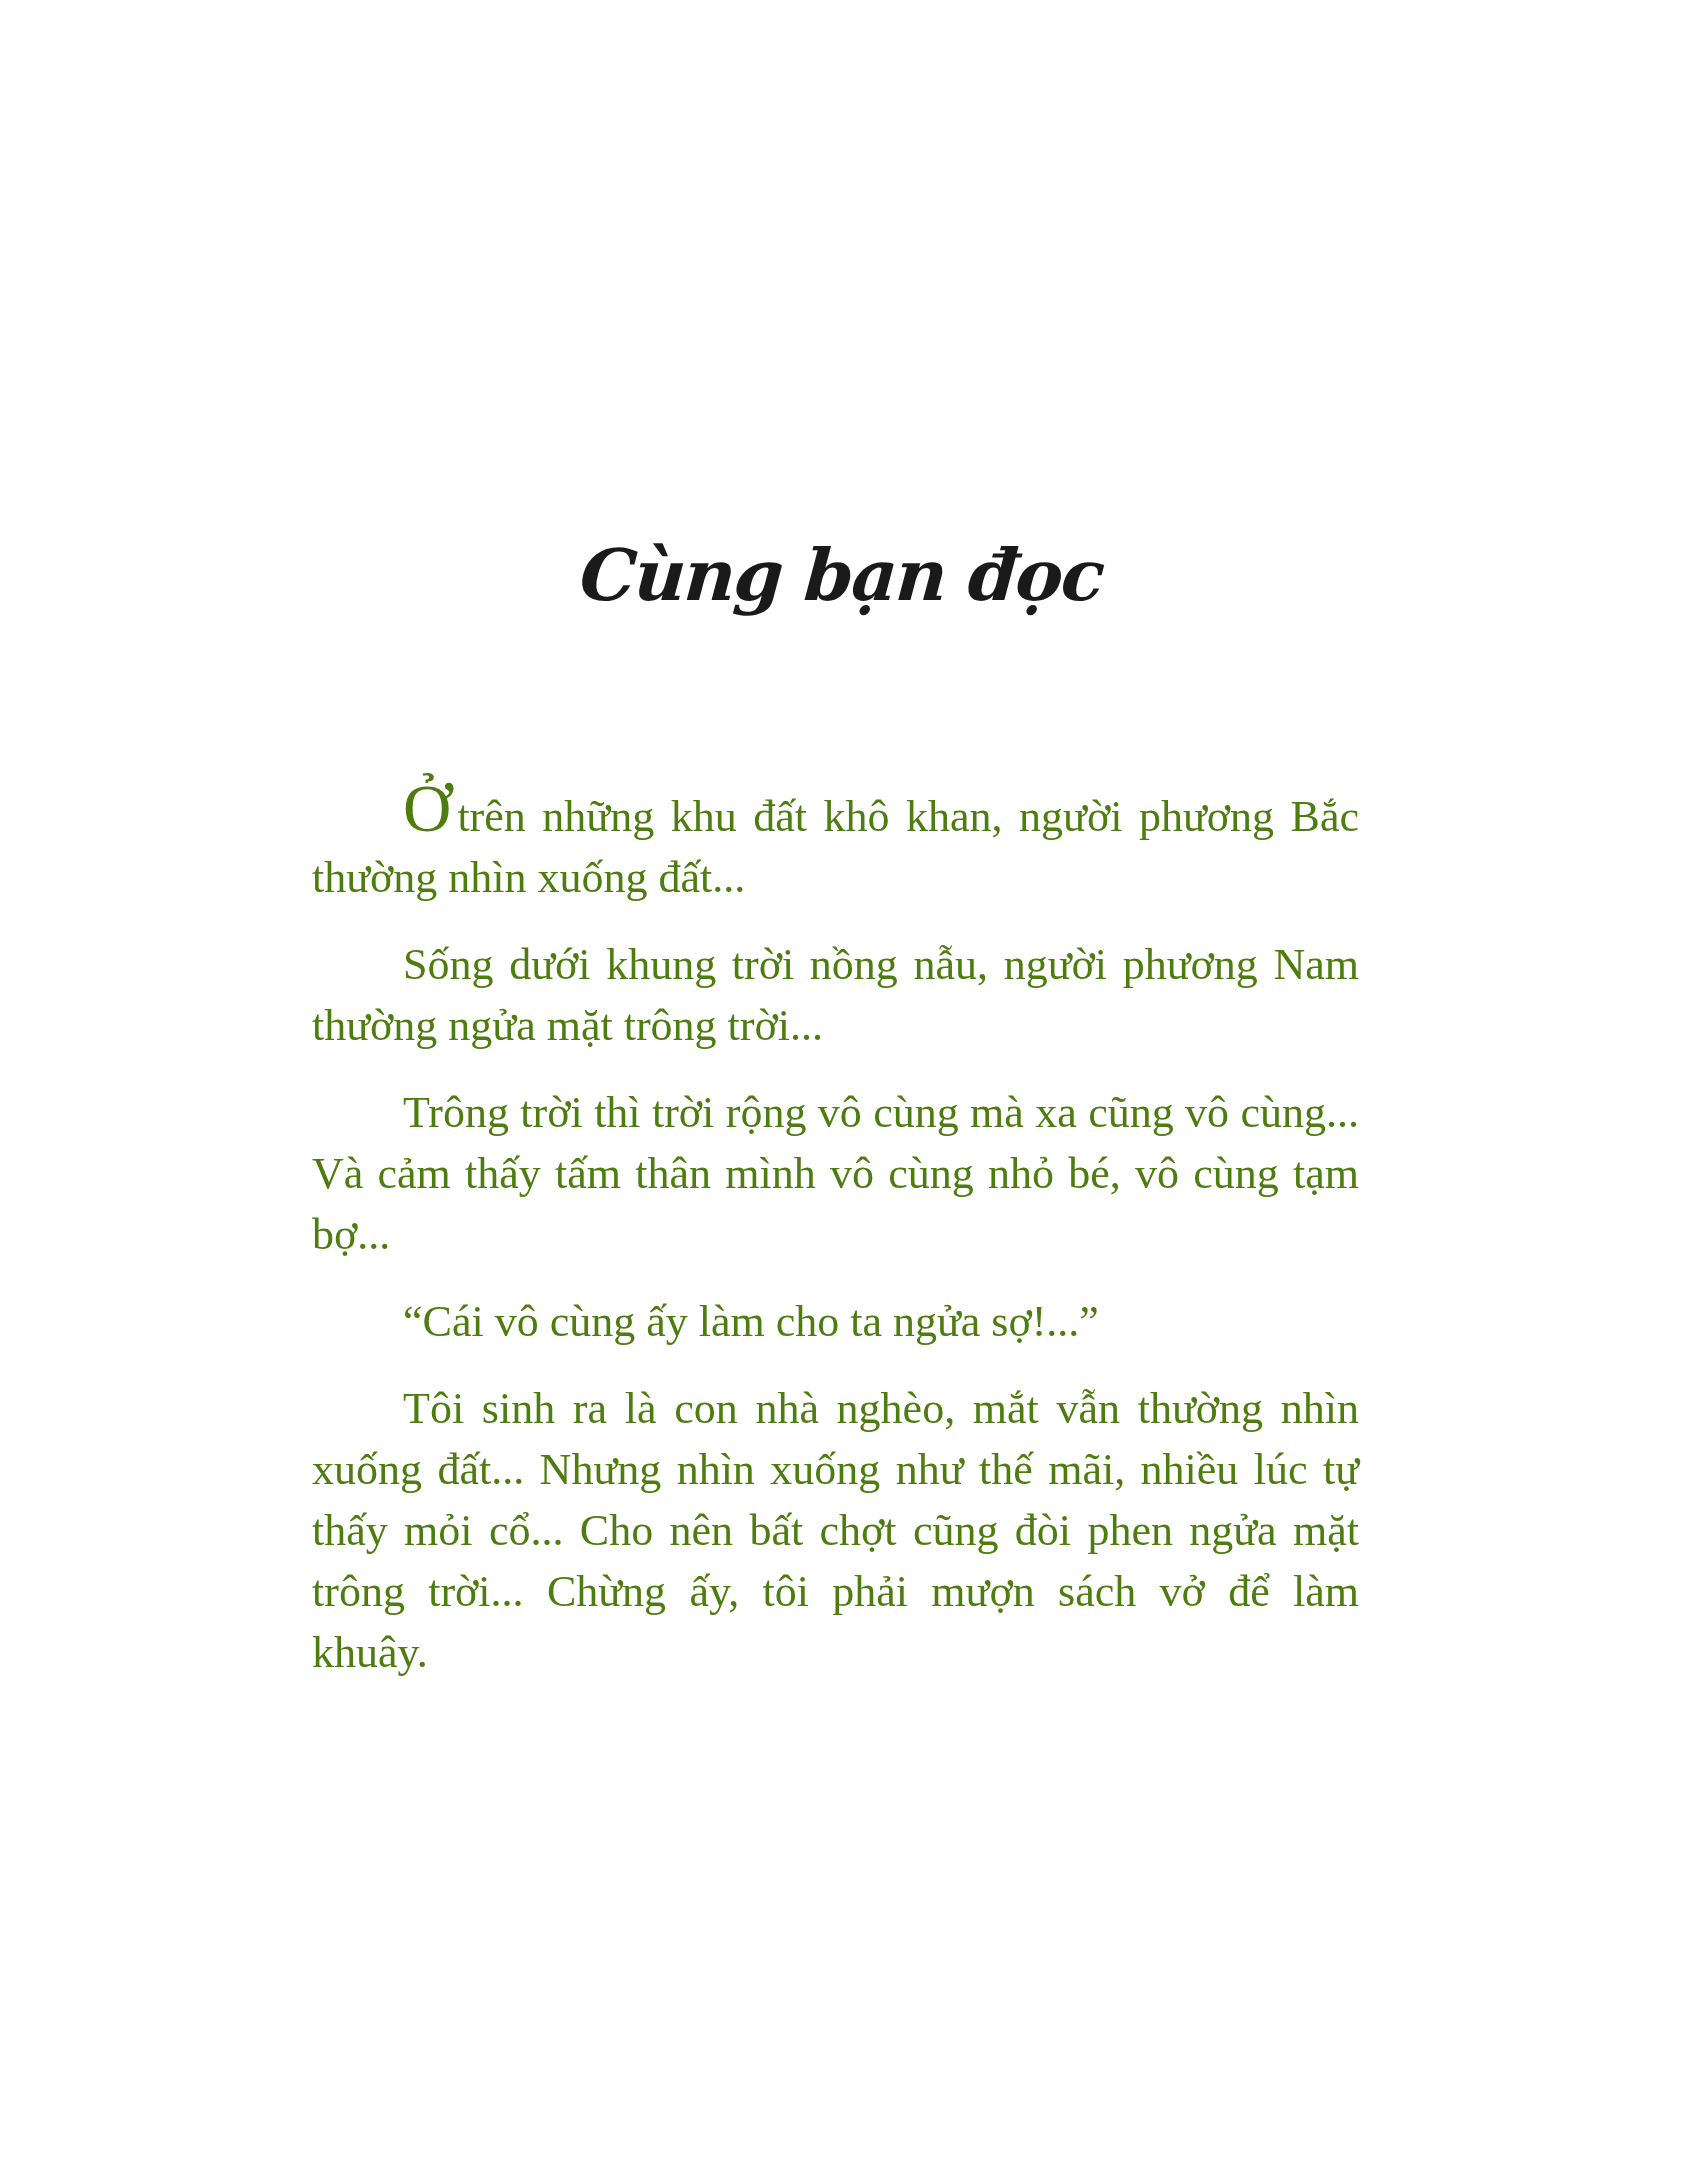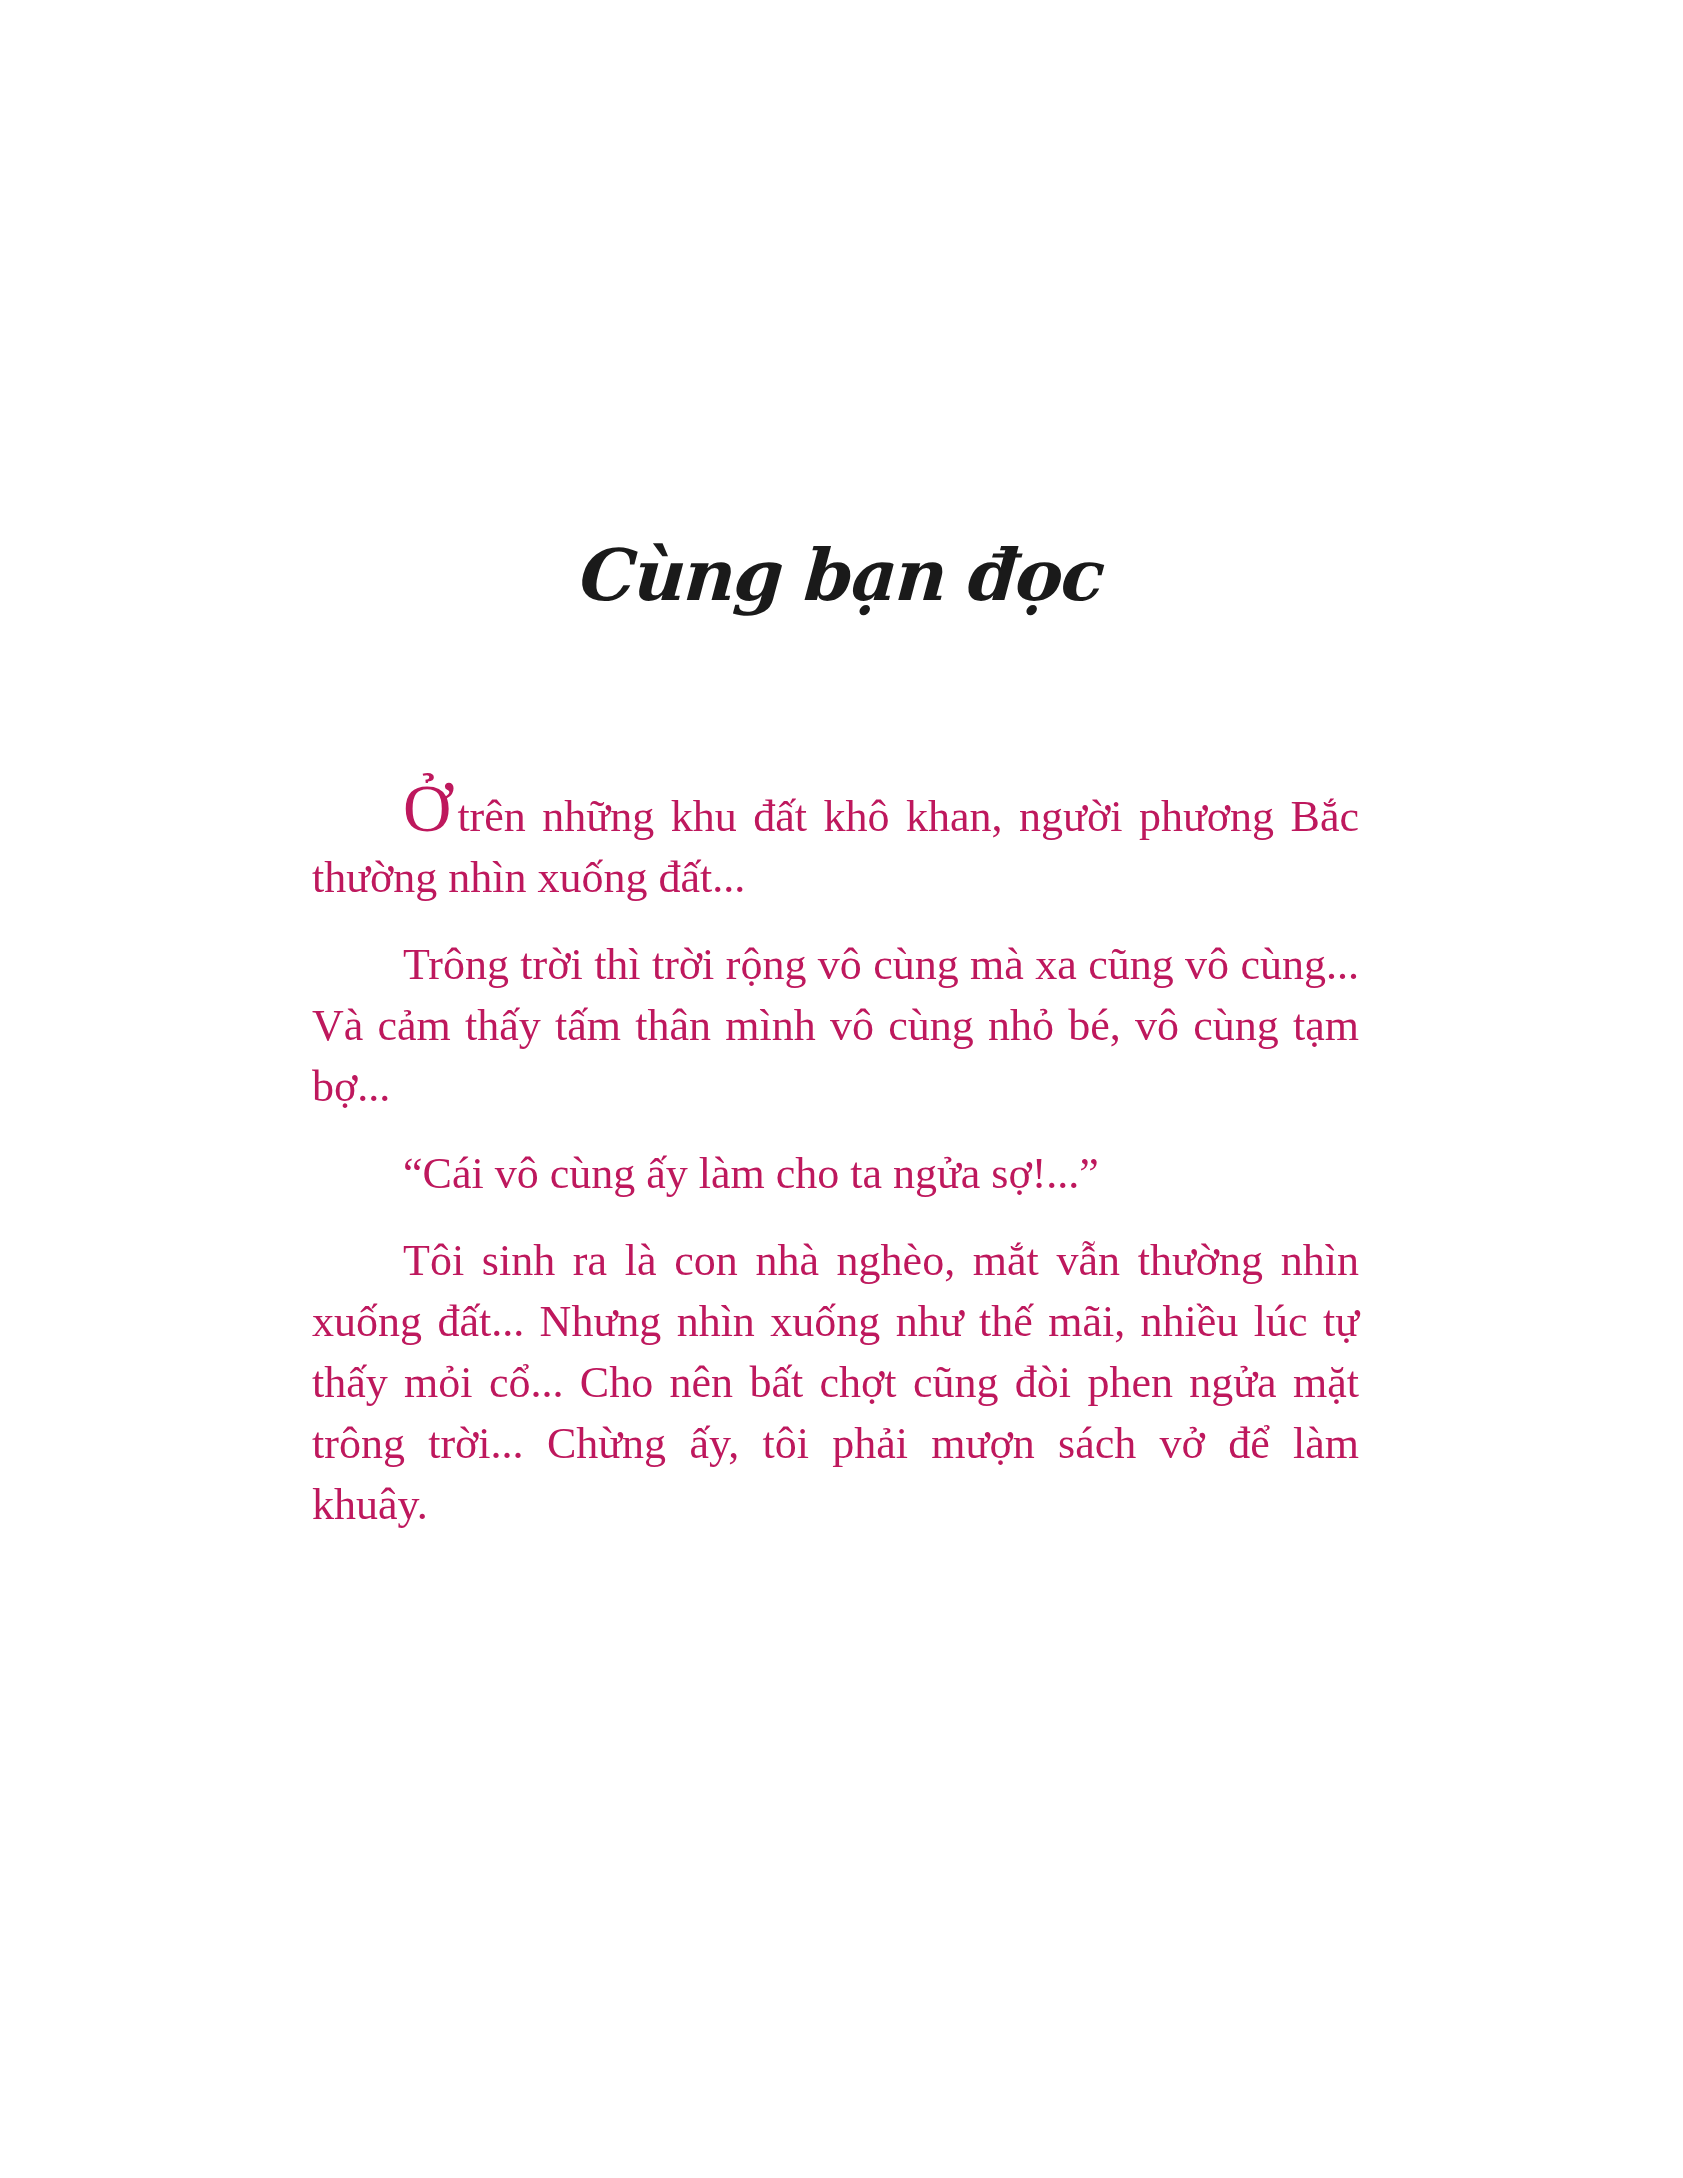--- a/index.html
+++ b/index.html
@@ -37,37 +37,38 @@
     width: 1047px;
     color: #1c1c1c;
   }
   .content p {
     margin: 0 0 26px 0;
     font-size: 44px;
     line-height: 61px;
     text-align: justify;
     text-indent: 91px;
     font-family: "Liberation Serif", serif;
-    color: #be185d;
+    color: #4d7c0f;
   }
   .content p:last-child {
     margin-bottom: 12px;
   }
   .dropcap {
     font-size: 67px;
     line-height: 61px;
     font-family: "Liberation Serif", serif;
     padding-right: 6px;
   }
 </style>
 </head>
 <body>
 
 <div class="page">
   <h1 class="title">Cùng bạn đọc</h1>
   <div class="content" id="paragraph-container">
       <p><span class="dropcap">Ở</span><span>trên những khu đất khô khan, người phương Bắc thường nhìn xuống đất...</span></p>
+      <p><span>Sống dưới khung trời nồng nẫu, người phương Nam thường ngửa mặt trông trời...</span></p>
       <p><span>Trông trời thì trời rộng vô cùng mà xa cũng vô cùng... Và cảm thấy tấm thân mình vô cùng nhỏ bé, vô cùng tạm bợ...</span></p>
       <p><span>“Cái vô cùng ấy làm cho ta ngửa sợ!...”</span></p>
       <p><span>Tôi sinh ra là con nhà nghèo, mắt vẫn thường nhìn xuống đất... Nhưng nhìn xuống như thế mãi, nhiều lúc tự thấy mỏi cổ... Cho nên bất chợt cũng đòi phen ngửa mặt trông trời... Chừng ấy, tôi phải mượn sách vở để làm khuây.</span></p>
     </div>
 </div>
 
 
 </body></html>

